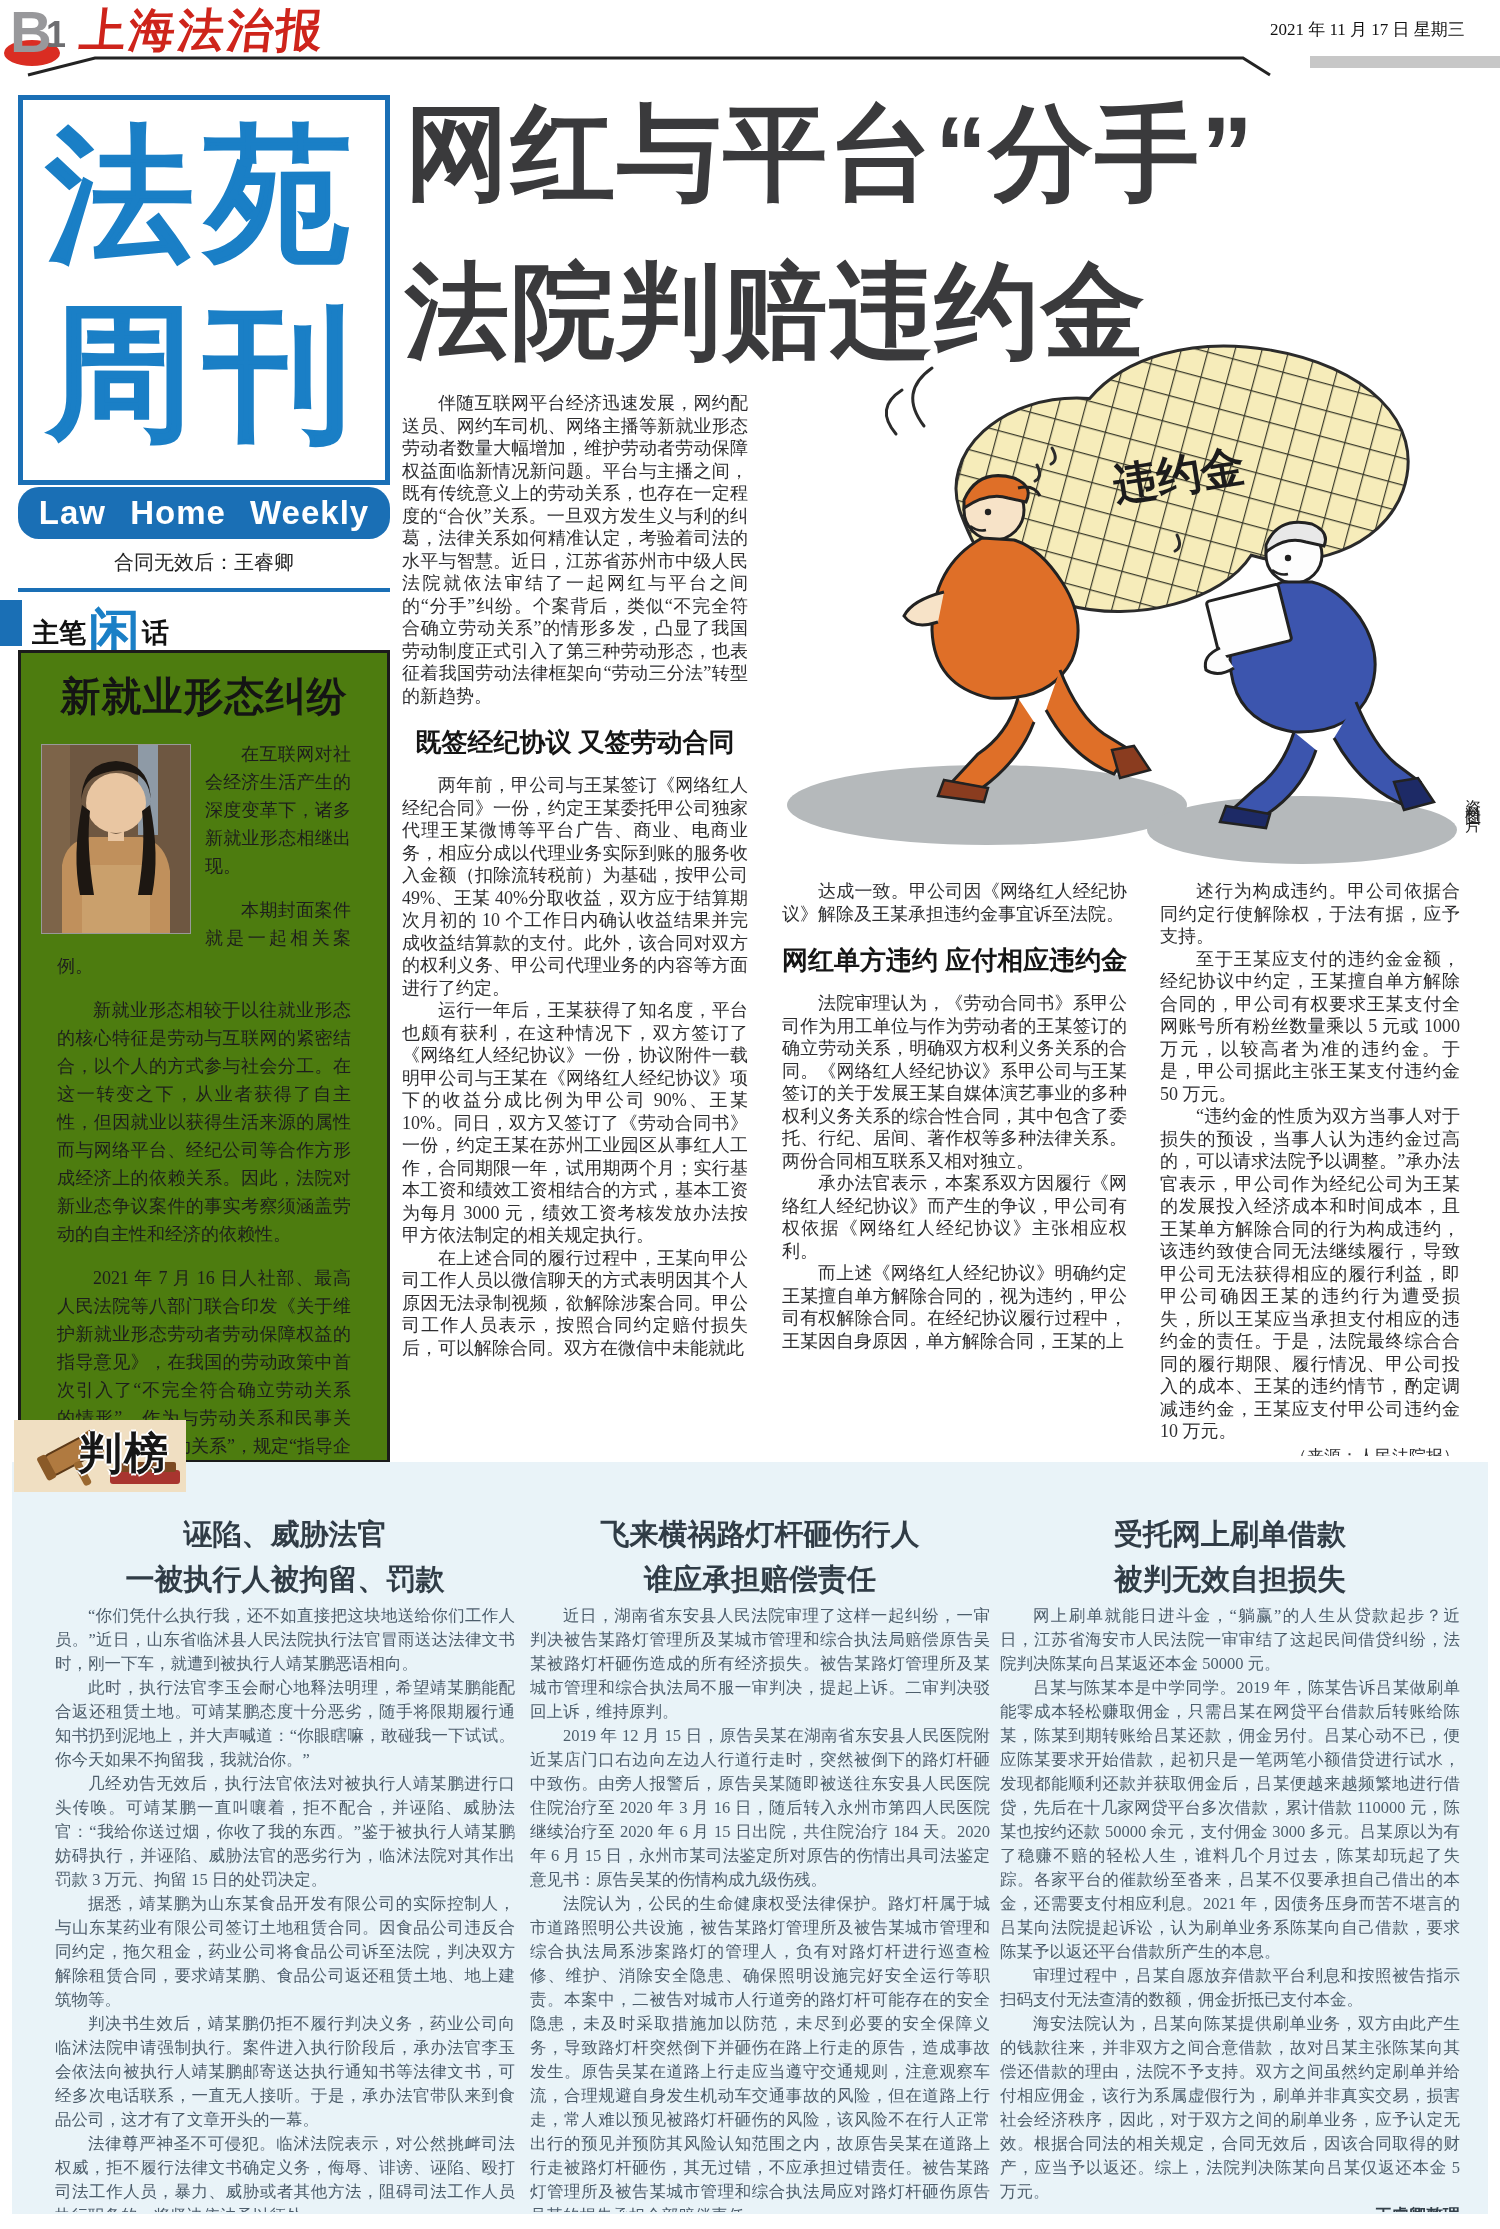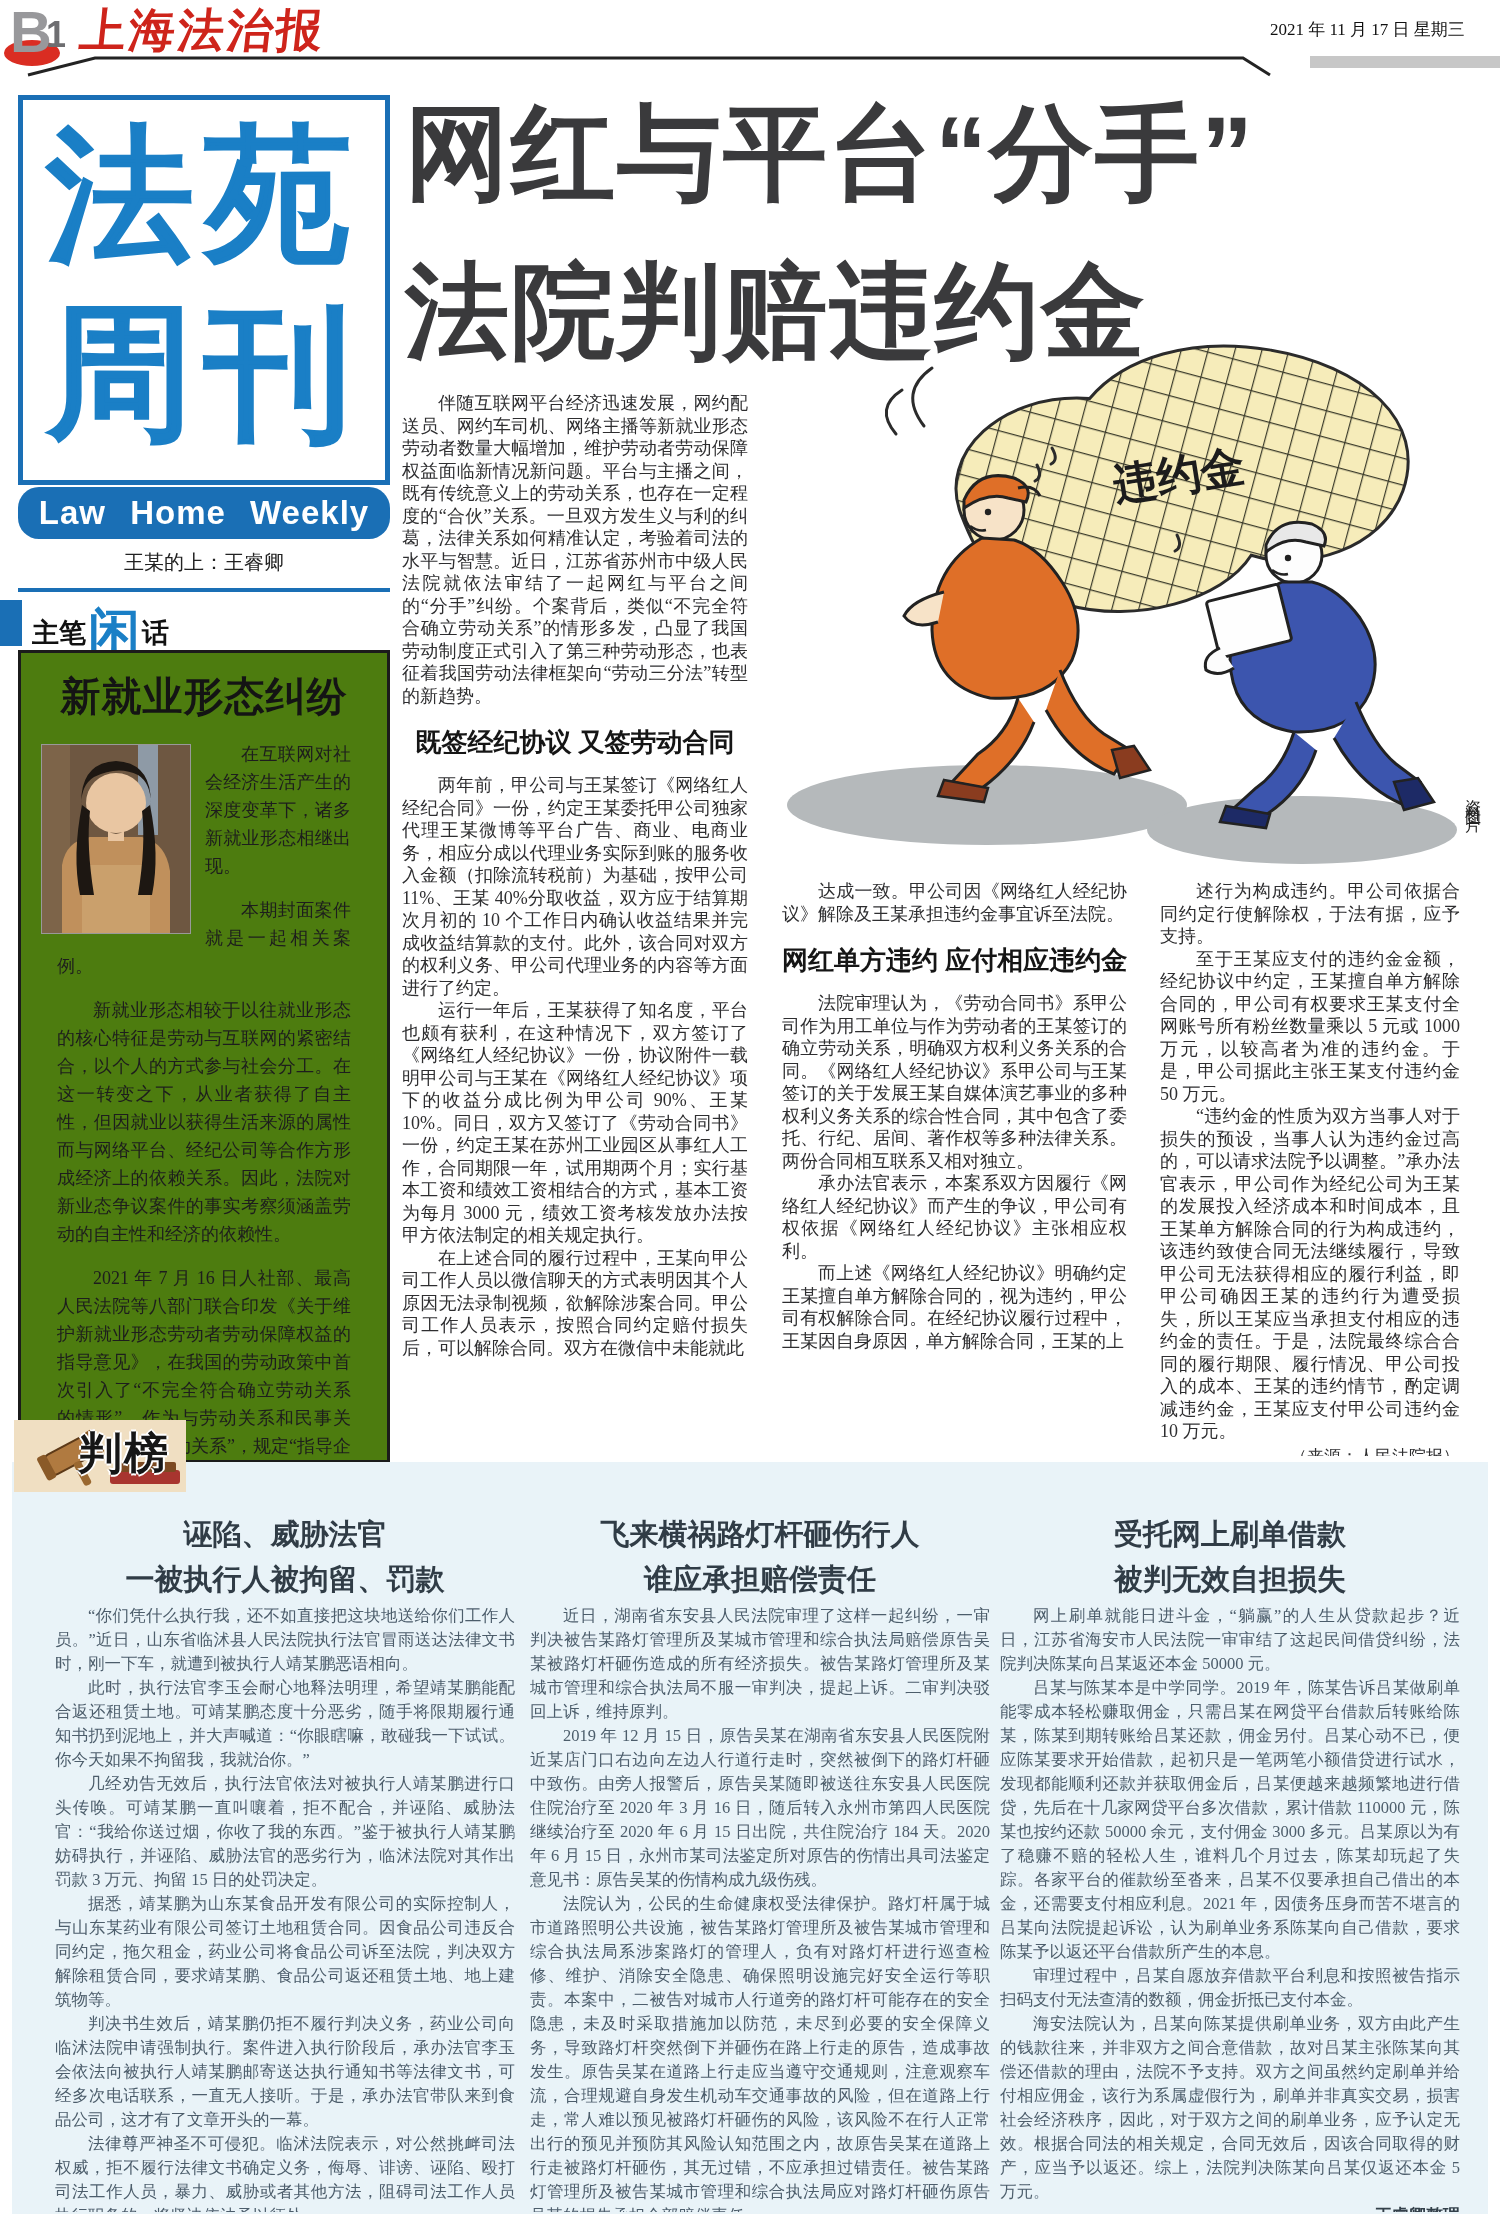--- a/index.html
+++ b/index.html
@@ -82,21 +82,21 @@
       <polyline points="28,25 95,8 1243,8 1270,25" fill="none" stroke="#232323" stroke-width="3"></polyline>
     </svg>
     <div class="gray-bar"></div>
   </div>
 
   <div class="brand-box">
     <div class="brand-line">法苑</div>
     <div class="brand-line">周刊</div>
   </div>
   <div class="brand-en">Law Home Weekly</div>
-  <div class="editor-line">王某的上：王睿卿</div>
+  <div class="editor-line">合同无效后：王睿卿</div>
   <div class="blue-rule"></div>
 
   <div class="colhdr-square"></div>
   <div class="colhdr">
     <span class="t1">主笔</span><span class="t2">闲</span><span class="t1">话</span>
   </div>
 
   <div class="sidebar-box">
     <div class="s-title">新就业形态纠纷</div>
     <div class="s-photo">
@@ -180,21 +180,21 @@
     </svg>
   </div>
   <div class="photo-caption">资料图片</div>
 
   <div class="mcol" style="left:402px;top:392px;width:346px;height:1060px;">
     <div>
         <p class="mpara">伴随互联网平台经济迅速发展，网约配送员、网约车司机、网络主播等新就业形态劳动者数量大幅增加，维护劳动者劳动保障权益面临新情况新问题。平台与主播之间，既有传统意义上的劳动关系，也存在一定程度的“合伙”关系。一旦双方发生义与利的纠葛，法律关系如何精准认定，考验着司法的水平与智慧。近日，江苏省苏州市中级人民法院就依法审结了一起网红与平台之间的“分手”纠纷。个案背后，类似“不完全符合确立劳动关系”的情形多发，凸显了我国劳动制度正式引入了第三种劳动形态，也表征着我国劳动法律框架向“劳动三分法”转型的新趋势。</p>
       </div>
     <div class="subhead">既签经纪协议 又签劳动合同</div>
     <div>
-        <p class="mpara">两年前，甲公司与王某签订《网络红人经纪合同》一份，约定王某委托甲公司独家代理王某微博等平台广告、商业、电商业务，相应分成以代理业务实际到账的服务收入金额（扣除流转税前）为基础，按甲公司 11%、王某 40%分取收益，双方应于结算期次月初的 10 个工作日内确认收益结果并完成收益结算款的支付。此外，该合同对双方的权利义务、甲公司代理业务的内容等方面进行了约定。</p>
+        <p class="mpara">两年前，甲公司与王某签订《网络红人经纪合同》一份，约定王某委托甲公司独家代理王某微博等平台广告、商业、电商业务，相应分成以代理业务实际到账的服务收入金额（扣除流转税前）为基础，按甲公司 49%、王某 40%分取收益，双方应于结算期次月初的 10 个工作日内确认收益结果并完成收益结算款的支付。此外，该合同对双方的权利义务、甲公司代理业务的内容等方面进行了约定。</p>
         <p class="mpara">运行一年后，王某获得了知名度，平台也颇有获利，在这种情况下，双方签订了《网络红人经纪协议》一份，协议附件一载明甲公司与王某在《网络红人经纪协议》项下的收益分成比例为甲公司 90%、王某10%。同日，双方又签订了《劳动合同书》一份，约定王某在苏州工业园区从事红人工作，合同期限一年，试用期两个月；实行基本工资和绩效工资相结合的方式，基本工资为每月 3000 元，绩效工资考核发放办法按甲方依法制定的相关规定执行。</p>
         <p class="mpara">在上述合同的履行过程中，王某向甲公司工作人员以微信聊天的方式表明因其个人原因无法录制视频，欲解除涉案合同。甲公司工作人员表示，按照合同约定赔付损失后，可以解除合同。双方在微信中未能就此</p>
       </div>
   </div>
 
   <div class="mcol" style="left:782px;top:880px;width:345px;height:572px;">
     <div>
         <p class="mpara">达成一致。甲公司因《网络红人经纪协议》解除及王某承担违约金事宜诉至法院。</p>
       </div>
     <div class="subhead">网红单方违约 应付相应违约金</div>

